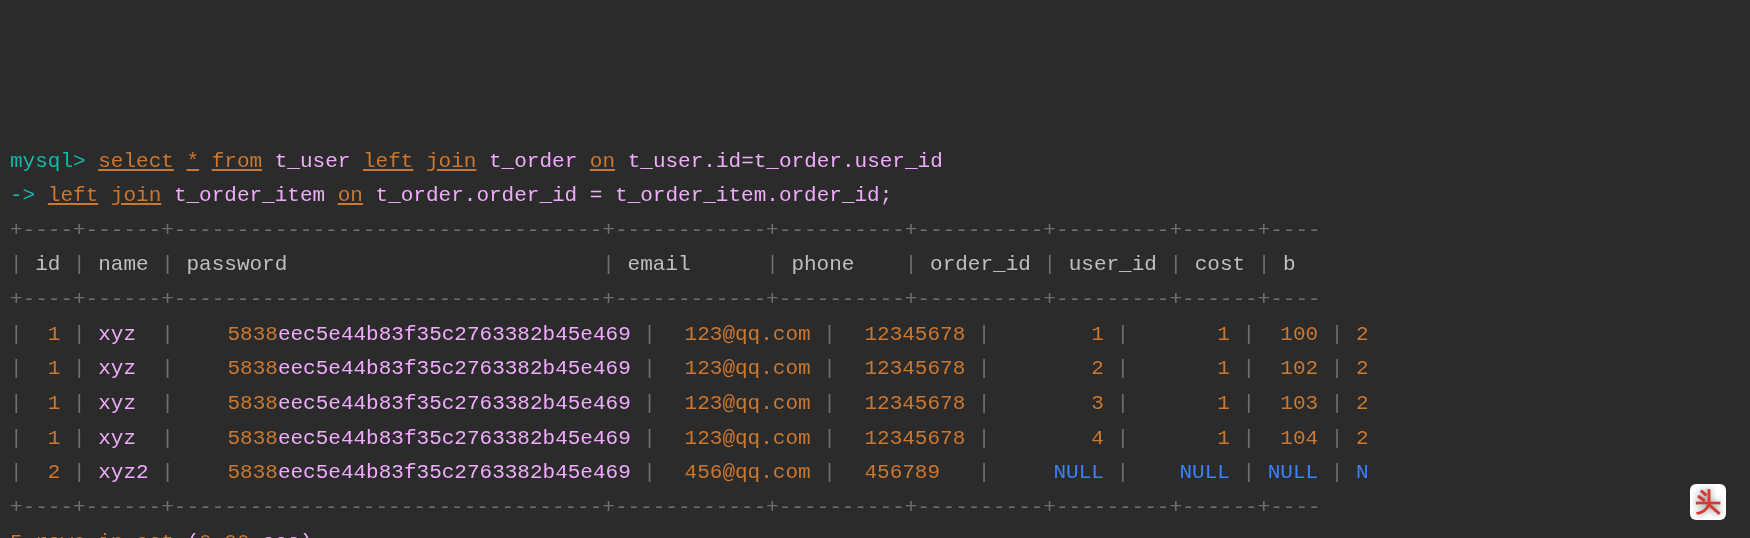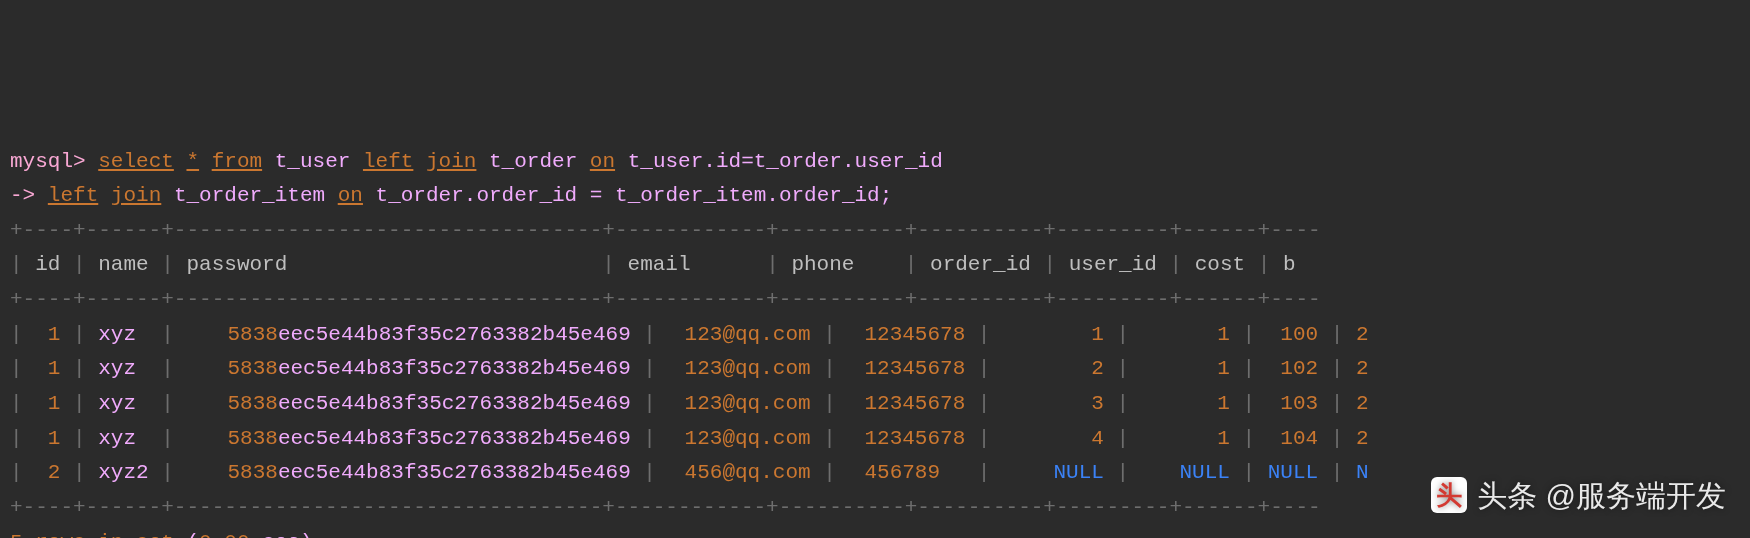--- a/index.html
+++ b/index.html
@@ -10,21 +10,21 @@
     line-height: 1.65;
     color: #bfbfbf;
     white-space: pre;
     overflow: hidden;
     width: 1750px;
     height: 538px;
     padding: 6px 10px 0 10px;
     position: relative;
   }
   .kw   { color: #cb7730; text-decoration: underline; }   
-  .pr   { color: #f9a8d4; }   
+  .pr   { color: #14b8a6; }   
   .op   { color: #f0abfc; }   
   .num  { color: #cb7730; }   
   .str  { color: #cb7730; margin-left: 16px; }   
   .null { color: #3b82f6; }
   .dim  { color: #6e6e6e; }   
   .hd   { color: #bfbfbf; }
   .pwpre{ color: #cb7730; margin-left: 41px; }
   .row  { display: block; }
   .watermark {
     position: absolute;
@@ -54,17 +54,16 @@
 </style>
 </head>
 <body>
 
 
 
 <div id="terminal"><span class="row"><span class="pr">mysql&gt;</span> <span class="kw">select</span> <span class="kw">*</span> <span class="kw">from</span> <span class="op">t_user</span> <span class="kw">left</span> <span class="kw">join</span> <span class="op">t_order</span> <span class="kw">on</span> <span class="op">t_user</span><span class="op">.</span><span class="op">id</span><span class="op">=</span><span class="op">t_order</span><span class="op">.</span><span class="op">user_id</span></span><span class="row"><span class="pr">-&gt;</span> <span class="kw">left</span> <span class="kw">join</span> <span class="op">t_order_item</span> <span class="kw">on</span> <span class="op">t_order</span><span class="op">.</span><span class="op">order_id</span> <span class="op">=</span> <span class="op">t_order_item</span><span class="op">.</span><span class="op">order_id</span><span class="op">;</span></span><span class="row dim">+----+------+----------------------------------+------------+----------+----------+---------+------+----</span><span class="row"><span class="dim">| </span><span class="hd">id</span><span class="dim"> | </span><span class="hd">name</span><span class="dim"> | </span><span class="hd">password                        </span><span class="dim"> | </span><span class="hd">email     </span><span class="dim"> | </span><span class="hd">phone   </span><span class="dim"> | </span><span class="hd">order_id</span><span class="dim"> | </span><span class="hd">user_id</span><span class="dim"> | </span><span class="hd">cost</span><span class="dim"> | </span><span class="hd">b</span></span><span class="row dim">+----+------+----------------------------------+------------+----------+----------+---------+------+----</span><span class="row"><span class="dim">| </span><span class="num"> 1</span><span class="dim"> | </span><span class="op">xyz </span><span class="dim"> | </span><span class="pwpre">5838</span><span class="op">eec5e44b83f35c2763382b45e469</span><span class="dim"> | </span><span class="str">123@qq.com</span><span class="dim"> | </span><span class="str">12345678</span><span class="dim"> | </span><span class="num">       1</span><span class="dim"> | </span><span class="num">      1</span><span class="dim"> | </span><span class="num"> 100</span><span class="dim"> | </span><span class="num">2</span></span><span class="row"><span class="dim">| </span><span class="num"> 1</span><span class="dim"> | </span><span class="op">xyz </span><span class="dim"> | </span><span class="pwpre">5838</span><span class="op">eec5e44b83f35c2763382b45e469</span><span class="dim"> | </span><span class="str">123@qq.com</span><span class="dim"> | </span><span class="str">12345678</span><span class="dim"> | </span><span class="num">       2</span><span class="dim"> | </span><span class="num">      1</span><span class="dim"> | </span><span class="num"> 102</span><span class="dim"> | </span><span class="num">2</span></span><span class="row"><span class="dim">| </span><span class="num"> 1</span><span class="dim"> | </span><span class="op">xyz </span><span class="dim"> | </span><span class="pwpre">5838</span><span class="op">eec5e44b83f35c2763382b45e469</span><span class="dim"> | </span><span class="str">123@qq.com</span><span class="dim"> | </span><span class="str">12345678</span><span class="dim"> | </span><span class="num">       3</span><span class="dim"> | </span><span class="num">      1</span><span class="dim"> | </span><span class="num"> 103</span><span class="dim"> | </span><span class="num">2</span></span><span class="row"><span class="dim">| </span><span class="num"> 1</span><span class="dim"> | </span><span class="op">xyz </span><span class="dim"> | </span><span class="pwpre">5838</span><span class="op">eec5e44b83f35c2763382b45e469</span><span class="dim"> | </span><span class="str">123@qq.com</span><span class="dim"> | </span><span class="str">12345678</span><span class="dim"> | </span><span class="num">       4</span><span class="dim"> | </span><span class="num">      1</span><span class="dim"> | </span><span class="num"> 104</span><span class="dim"> | </span><span class="num">2</span></span><span class="row"><span class="dim">| </span><span class="num"> 2</span><span class="dim"> | </span><span class="op">xyz2</span><span class="dim"> | </span><span class="pwpre">5838</span><span class="op">eec5e44b83f35c2763382b45e469</span><span class="dim"> | </span><span class="str">456@qq.com</span><span class="dim"> | </span><span class="str">456789  </span><span class="dim"> | </span><span class="null">    NULL</span><span class="dim"> | </span><span class="null">   NULL</span><span class="dim"> | </span><span class="null">NULL</span><span class="dim"> | </span><span class="null">N</span></span><span class="row dim">+----+------+----------------------------------+------------+----------+----------+---------+------+----</span><span class="row"><span class="num">5</span> <span class="kw">rows</span> <span class="kw">in</span> <span class="kw">set</span> <span class="op">(</span><span class="num">0.00</span><span class="op"> sec)</span></span></div>
 
 <div class="watermark">
   <span class="wm-icon">头</span>
-  <span>头条 @服务端开发</span>
 </div>
 
 
 
 
 </body></html>

